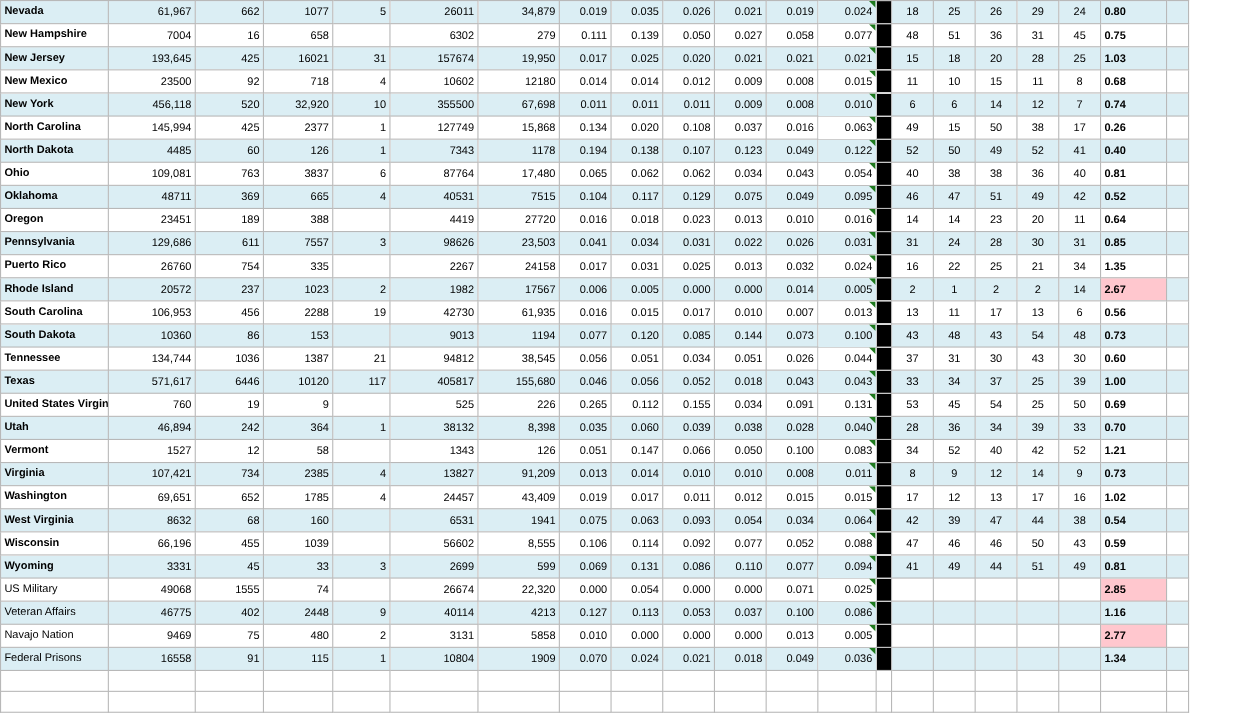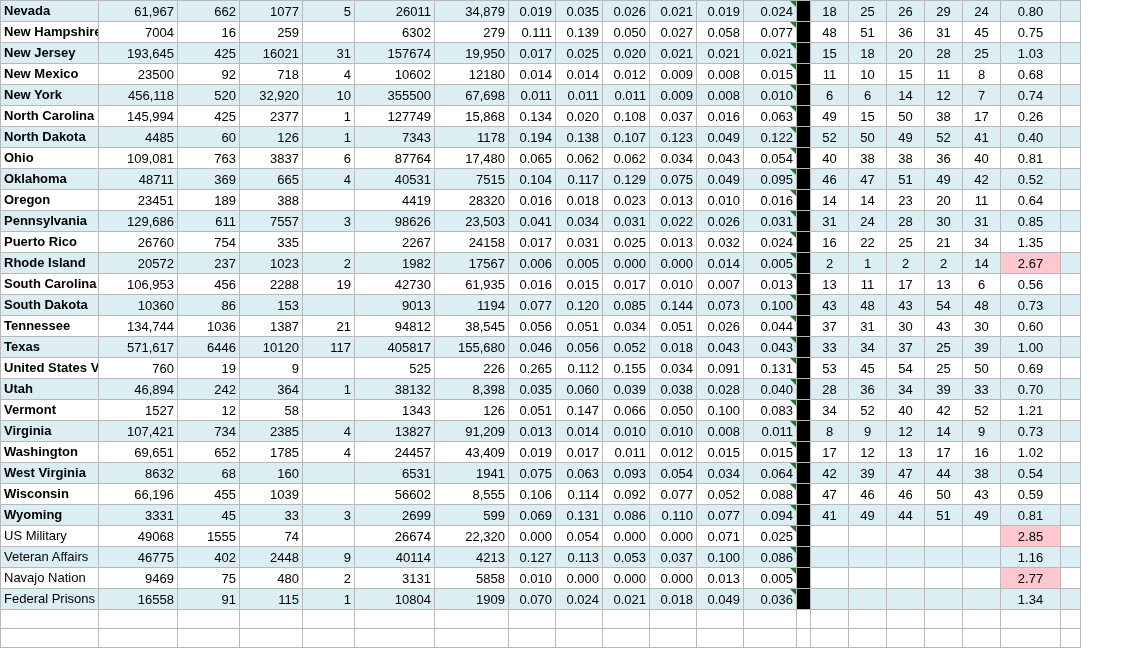--- a/index.html
+++ b/index.html
@@ -10,21 +10,21 @@
   body {
     font-family: "Liberation Sans", sans-serif;
     width: 1137px;
     height: 651px;
     overflow: hidden;
   }
   table.sheet {
     border-collapse: collapse;
     table-layout: fixed;
     width: 1006px;
-    font-size: 13px;
+    font-size: 10px;
     color: #000000;
   }
   table.sheet td {
     border: 1px solid #b8b8b8;
     padding: 1px 3px;
     height: 18px;
     vertical-align: middle;
     white-space: nowrap;
     overflow: hidden;
   }
@@ -46,21 +46,21 @@
   td.state {
     font-weight: bold;
     text-align: left;
     white-space: normal;
     line-height: 12px;
   }
   td.state.plain { font-weight: normal; margin-top: 20px; }
   td.num   { text-align: right; }
   td.rate  { text-align: right; }
   td.rank  { text-align: center; }
-  td.final { text-align: center; }
+  td.final { text-align: left; font-weight: bold; }
   td.blank { }
 
   tr.band td { background: #dbeef4; }
   tr.white td { background: #ffffff; }
 
   td.gapcol {
     background: #000000 !important;
     border-left: 1px solid #000000;
     border-right: 1px solid #000000;
     border-top: 1px solid #000000;
@@ -138,21 +138,21 @@
         <td class="rank">26</td>
         <td class="rank">29</td>
         <td class="rank">24</td>
         <td class="final">0.80</td>
         <td class="blank"></td>
       </tr>
       <tr class="white">
         <td class="state">New Hampshire</td>
         <td class="num">7004</td>
         <td class="num">16</td>
-        <td class="num">259</td>
+        <td class="num">658</td>
         <td class="num"></td>
         <td class="num">6302</td>
         <td class="num">279</td>
         <td class="rate">0.111</td>
         <td class="rate">0.139</td>
         <td class="rate">0.050</td>
         <td class="rate">0.027</td>
         <td class="rate">0.058</td>
         <td class="rate flagged">0.077</td>
         <td class="gapcol"></td>
@@ -325,21 +325,21 @@
         <td class="final">0.52</td>
         <td class="blank"></td>
       </tr>
       <tr class="white">
         <td class="state">Oregon</td>
         <td class="num">23451</td>
         <td class="num">189</td>
         <td class="num">388</td>
         <td class="num"></td>
         <td class="num">4419</td>
-        <td class="num">28320</td>
+        <td class="num">27720</td>
         <td class="rate">0.016</td>
         <td class="rate">0.018</td>
         <td class="rate">0.023</td>
         <td class="rate">0.013</td>
         <td class="rate">0.010</td>
         <td class="rate flagged">0.016</td>
         <td class="gapcol"></td>
         <td class="rank">14</td>
         <td class="rank">14</td>
         <td class="rank">23</td>

